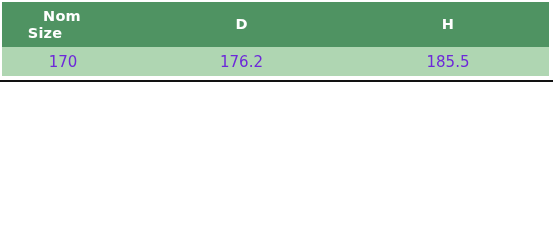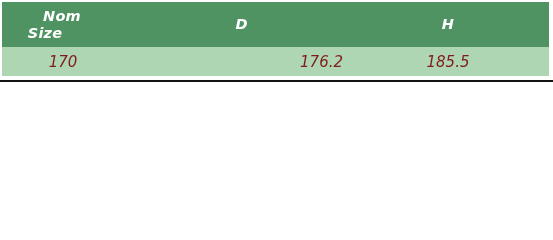--- a/index.html
+++ b/index.html
@@ -18,21 +18,20 @@
     overflow: hidden;
     box-sizing: border-box;
   }
   .data-table {
     position: absolute;
     left: 2px;
     top: 2px;
     width: 547px;
     border-collapse: collapse;
     table-layout: fixed;
-    font-style: italic;
   }
   .data-table th,
   .data-table td {
     padding: 0;
     margin: 0;
     border: 0;
   }
   thead tr {
     background: #4f9362;
   }
@@ -63,34 +62,34 @@
     width: 206px;
     text-align: center;
     padding-left: 4px;
     box-sizing: border-box;
   }
   tbody tr {
     background: #afd6b2;
   }
   tbody td {
     height: 29px;
-    color: #7f1d1d;
+    color: #6d28d9;
     font-size: 15px;
     vertical-align: middle;
     font-weight: normal;
   }
   td.col-nom {
     width: 136px;
     text-align: center;
     padding-right: 14px;
     box-sizing: border-box;
   }
   td.col-d {
     width: 205px;
-    text-align: right;
+    text-align: center;
     padding-left: 2px;
     box-sizing: border-box;
   }
   td.col-h {
     width: 206px;
     text-align: center;
     padding-left: 4px;
     box-sizing: border-box;
   }
   .bottom-rule {

